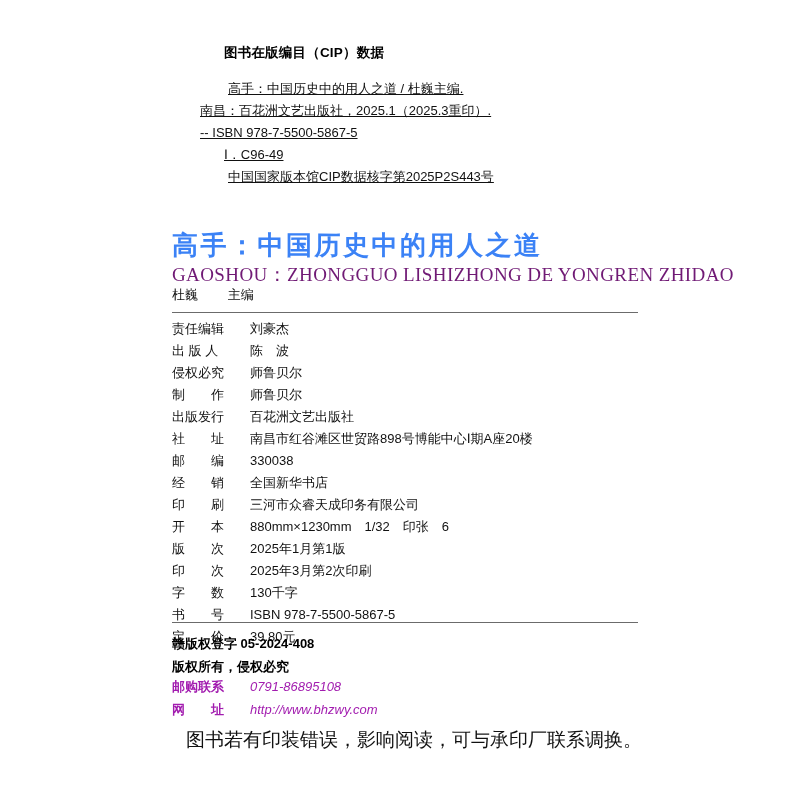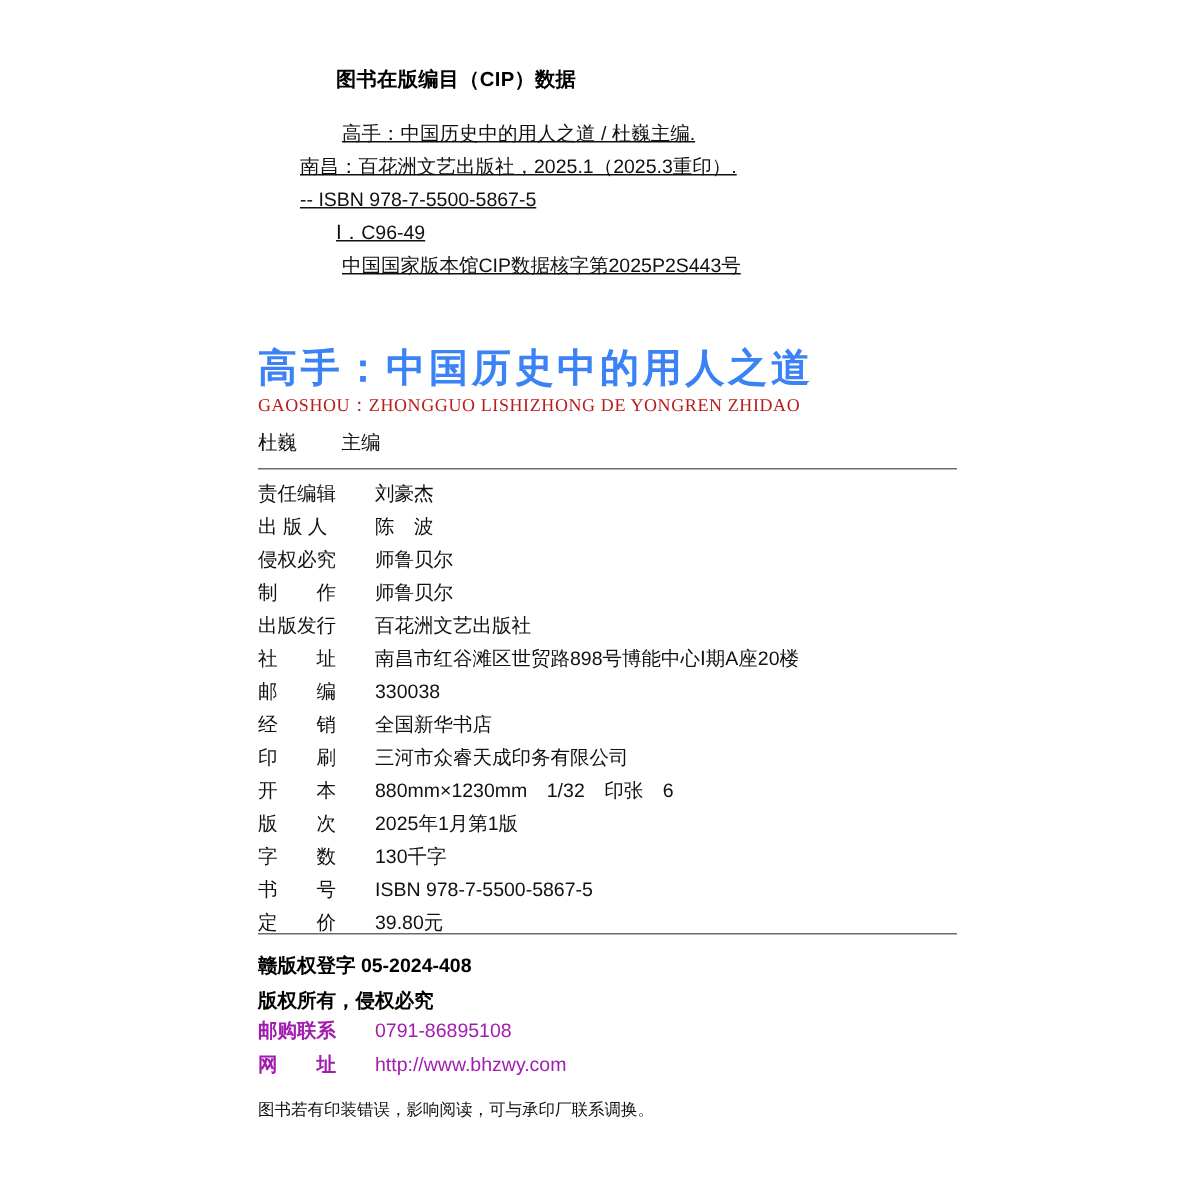--- a/index.html
+++ b/index.html
@@ -56,23 +56,23 @@
     font-size: 26px;
     font-weight: bold;
     letter-spacing: 2.5px;
     color: #3b82f6;
     font-family: "Liberation Serif", serif;
   }
   .book-title-pinyin {
     position: absolute;
     left: 172px;
     top: 262px;
-    font-size: 12px;
+    font-size: 19px;
     letter-spacing: 0.4px;
-    color: #b91c1c;
+    color: #701a75;
     font-family: "Liberation Serif", serif;
   }
   .author-line {
     position: absolute;
     left: 172px;
     top: 286px;
     font-size: 13px;
     color: #111;
   }
   .author-role {
@@ -137,26 +137,28 @@
   }
   .f-row.bold .flabel { font-weight: bold; }
   .flabel {
     width: 78px;
     flex: 0 0 78px;
     white-space: pre;
   }
   .fvalue {
     flex: 1 1 auto;
     white-space: pre;
+    font-style: italic;
   }
   .f-note {
     margin-top: 6px;
-    font-size: 11px;
+    font-size: 19px;
     color: #111;
     line-height: 20px;
+    text-align: right;
   }
 </style>
 </head>
 <body>
 
 <div class="page">
 
   <div class="cip">
     <div class="cip-title">图书在版编目（CIP）数据</div>
     <div class="cip-line cip-indent-1">高手：中国历史中的用人之道 / 杜巍主编.</div>
@@ -214,20 +216,24 @@
     </div>
     <div class="crow">
       <span class="clabel">开　　本</span>
       <span class="cvalue">880mm×1230mm　1/32　印张　6</span>
     </div>
     <div class="crow">
       <span class="clabel">版　　次</span>
       <span class="cvalue">2025年1月第1版</span>
     </div>
     <div class="crow">
+      <span class="clabel">印　　次</span>
+      <span class="cvalue">2025年3月第2次印刷</span>
+    </div>
+    <div class="crow">
       <span class="clabel">字　　数</span>
       <span class="cvalue">130千字</span>
     </div>
     <div class="crow">
       <span class="clabel">书　　号</span>
       <span class="cvalue">ISBN 978-7-5500-5867-5</span>
     </div>
     <div class="crow">
       <span class="clabel">定　　价</span>
       <span class="cvalue">39.80元</span>

